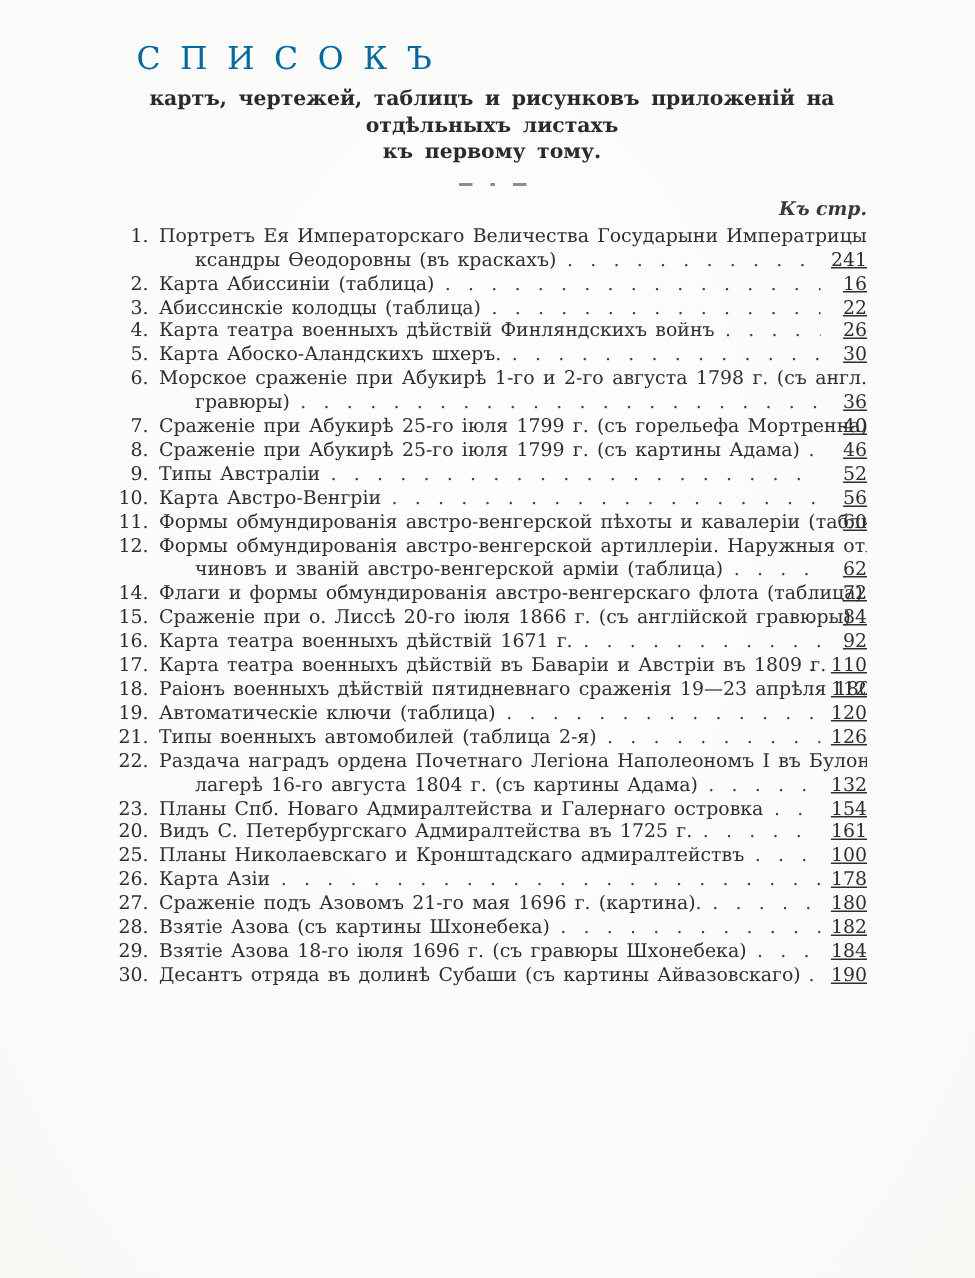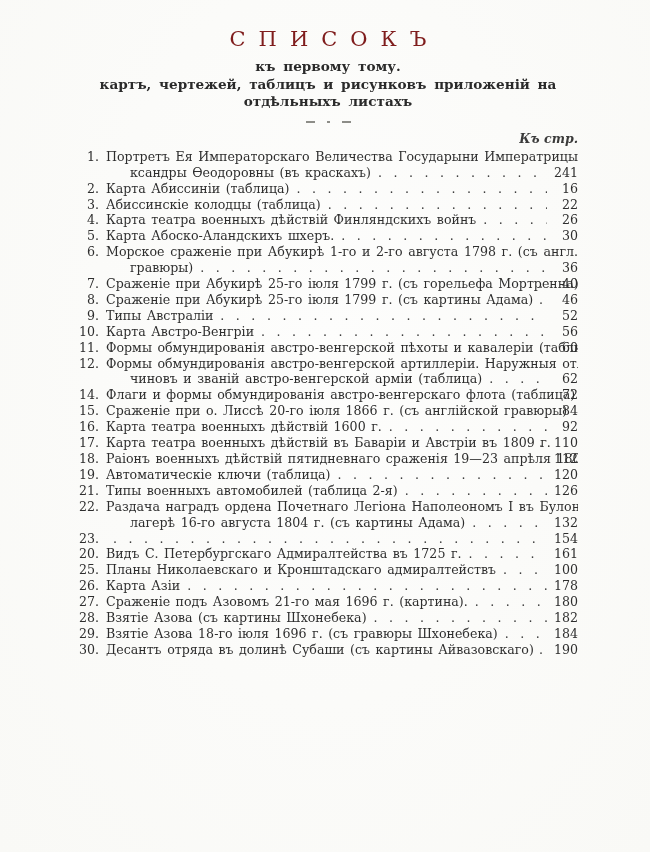--- a/index.html
+++ b/index.html
@@ -12,27 +12,27 @@
     overflow: hidden;
   }
   .sheet {
     box-sizing: border-box;
     width: 650px;
     height: 852px;
     padding: 0 72px 0 78px;
   }
   .page-title {
     margin: 27px 0 0 0;
-    text-align: center;
+    text-align: left;
     font-size: 21px;
     font-weight: normal;
     letter-spacing: 13px;
     padding-left: 13px; 
     line-height: 24px;
-    color: #7f1d1d;
+    color: #0369a1;
   }
   .subtitle {
     margin-top: 7px;
     text-align: center;
     font-weight: bold;
     font-size: 13.6px;
     line-height: 17.6px;
     word-spacing: 3px;
     color: #2a2a2a;
   }
@@ -86,31 +86,32 @@
   }
   .dots::after {
     content: ". . . . . . . . . . . . . . . . . . . . . . . . . . . . . . . . . . . . . . . . . . . . .";
     letter-spacing: 3px;
   }
   .pg {
     flex: none;
     min-width: 26px;
     text-align: right;
     padding-left: 5px;
+    text-decoration: underline;
   }
 </style>
 </head>
 <body>
 
 <div class="sheet">
   <h1 class="page-title">СПИСОКЪ</h1>
 
   <div class="subtitle">
+    <div>картъ, чертежей, таблицъ и рисунковъ приложеній на отдѣльныхъ листахъ</div>
     <div>къ первому тому.</div>
-    <div>картъ, чертежей, таблицъ и рисунковъ приложеній на отдѣльныхъ листахъ</div>
   </div>
 
   <div class="ornament">
     <span class="orn-dash"></span><span class="orn-dot"></span><span class="orn-dash"></span>
   </div>
 
   <div class="col-header">Къ стр.</div>
 
   <div class="toc">
       <div class="row">
@@ -201,21 +202,21 @@
         <span class="pg">72</span>
       </div>
       <div class="row">
         <span class="num">15.</span>
         <span class="txt">Сраженіе при о. Лиссѣ 20-го іюля 1866 г. (съ англійской гравюры)</span>
         <span class="dots"></span>
         <span class="pg">84</span>
       </div>
       <div class="row">
         <span class="num">16.</span>
-        <span class="txt">Карта театра военныхъ дѣйствій 1600 г.</span>
+        <span class="txt">Карта театра военныхъ дѣйствій 1671 г.</span>
         <span class="dots"></span>
         <span class="pg">92</span>
       </div>
       <div class="row">
         <span class="num">17.</span>
         <span class="txt">Карта театра военныхъ дѣйствій въ Баваріи и Австріи въ 1809 г.</span>
         <span class="dots"></span>
         <span class="pg">110</span>
       </div>
       <div class="row">
@@ -240,20 +241,21 @@
         <span class="num">22.</span>
         <span class="txt full">Раздача наградъ ордена Почетнаго Легіона Наполеономъ I въ Булонскомъ</span>
       </div>
       <div class="row cont">
         <span class="txt">лагерѣ 16-го августа 1804 г. (съ картины Адама)</span>
         <span class="dots"></span>
         <span class="pg">132</span>
       </div>
       <div class="row">
         <span class="num">23.</span>
+        <span class="txt">Планы Спб. Новаго Адмиралтейства и Галернаго островка</span>
         <span class="dots"></span>
         <span class="pg">154</span>
       </div>
       <div class="row">
         <span class="num">20.</span>
         <span class="txt">Видъ С. Петербургскаго Адмиралтейства въ 1725 г.</span>
         <span class="dots"></span>
         <span class="pg">161</span>
       </div>
       <div class="row">

